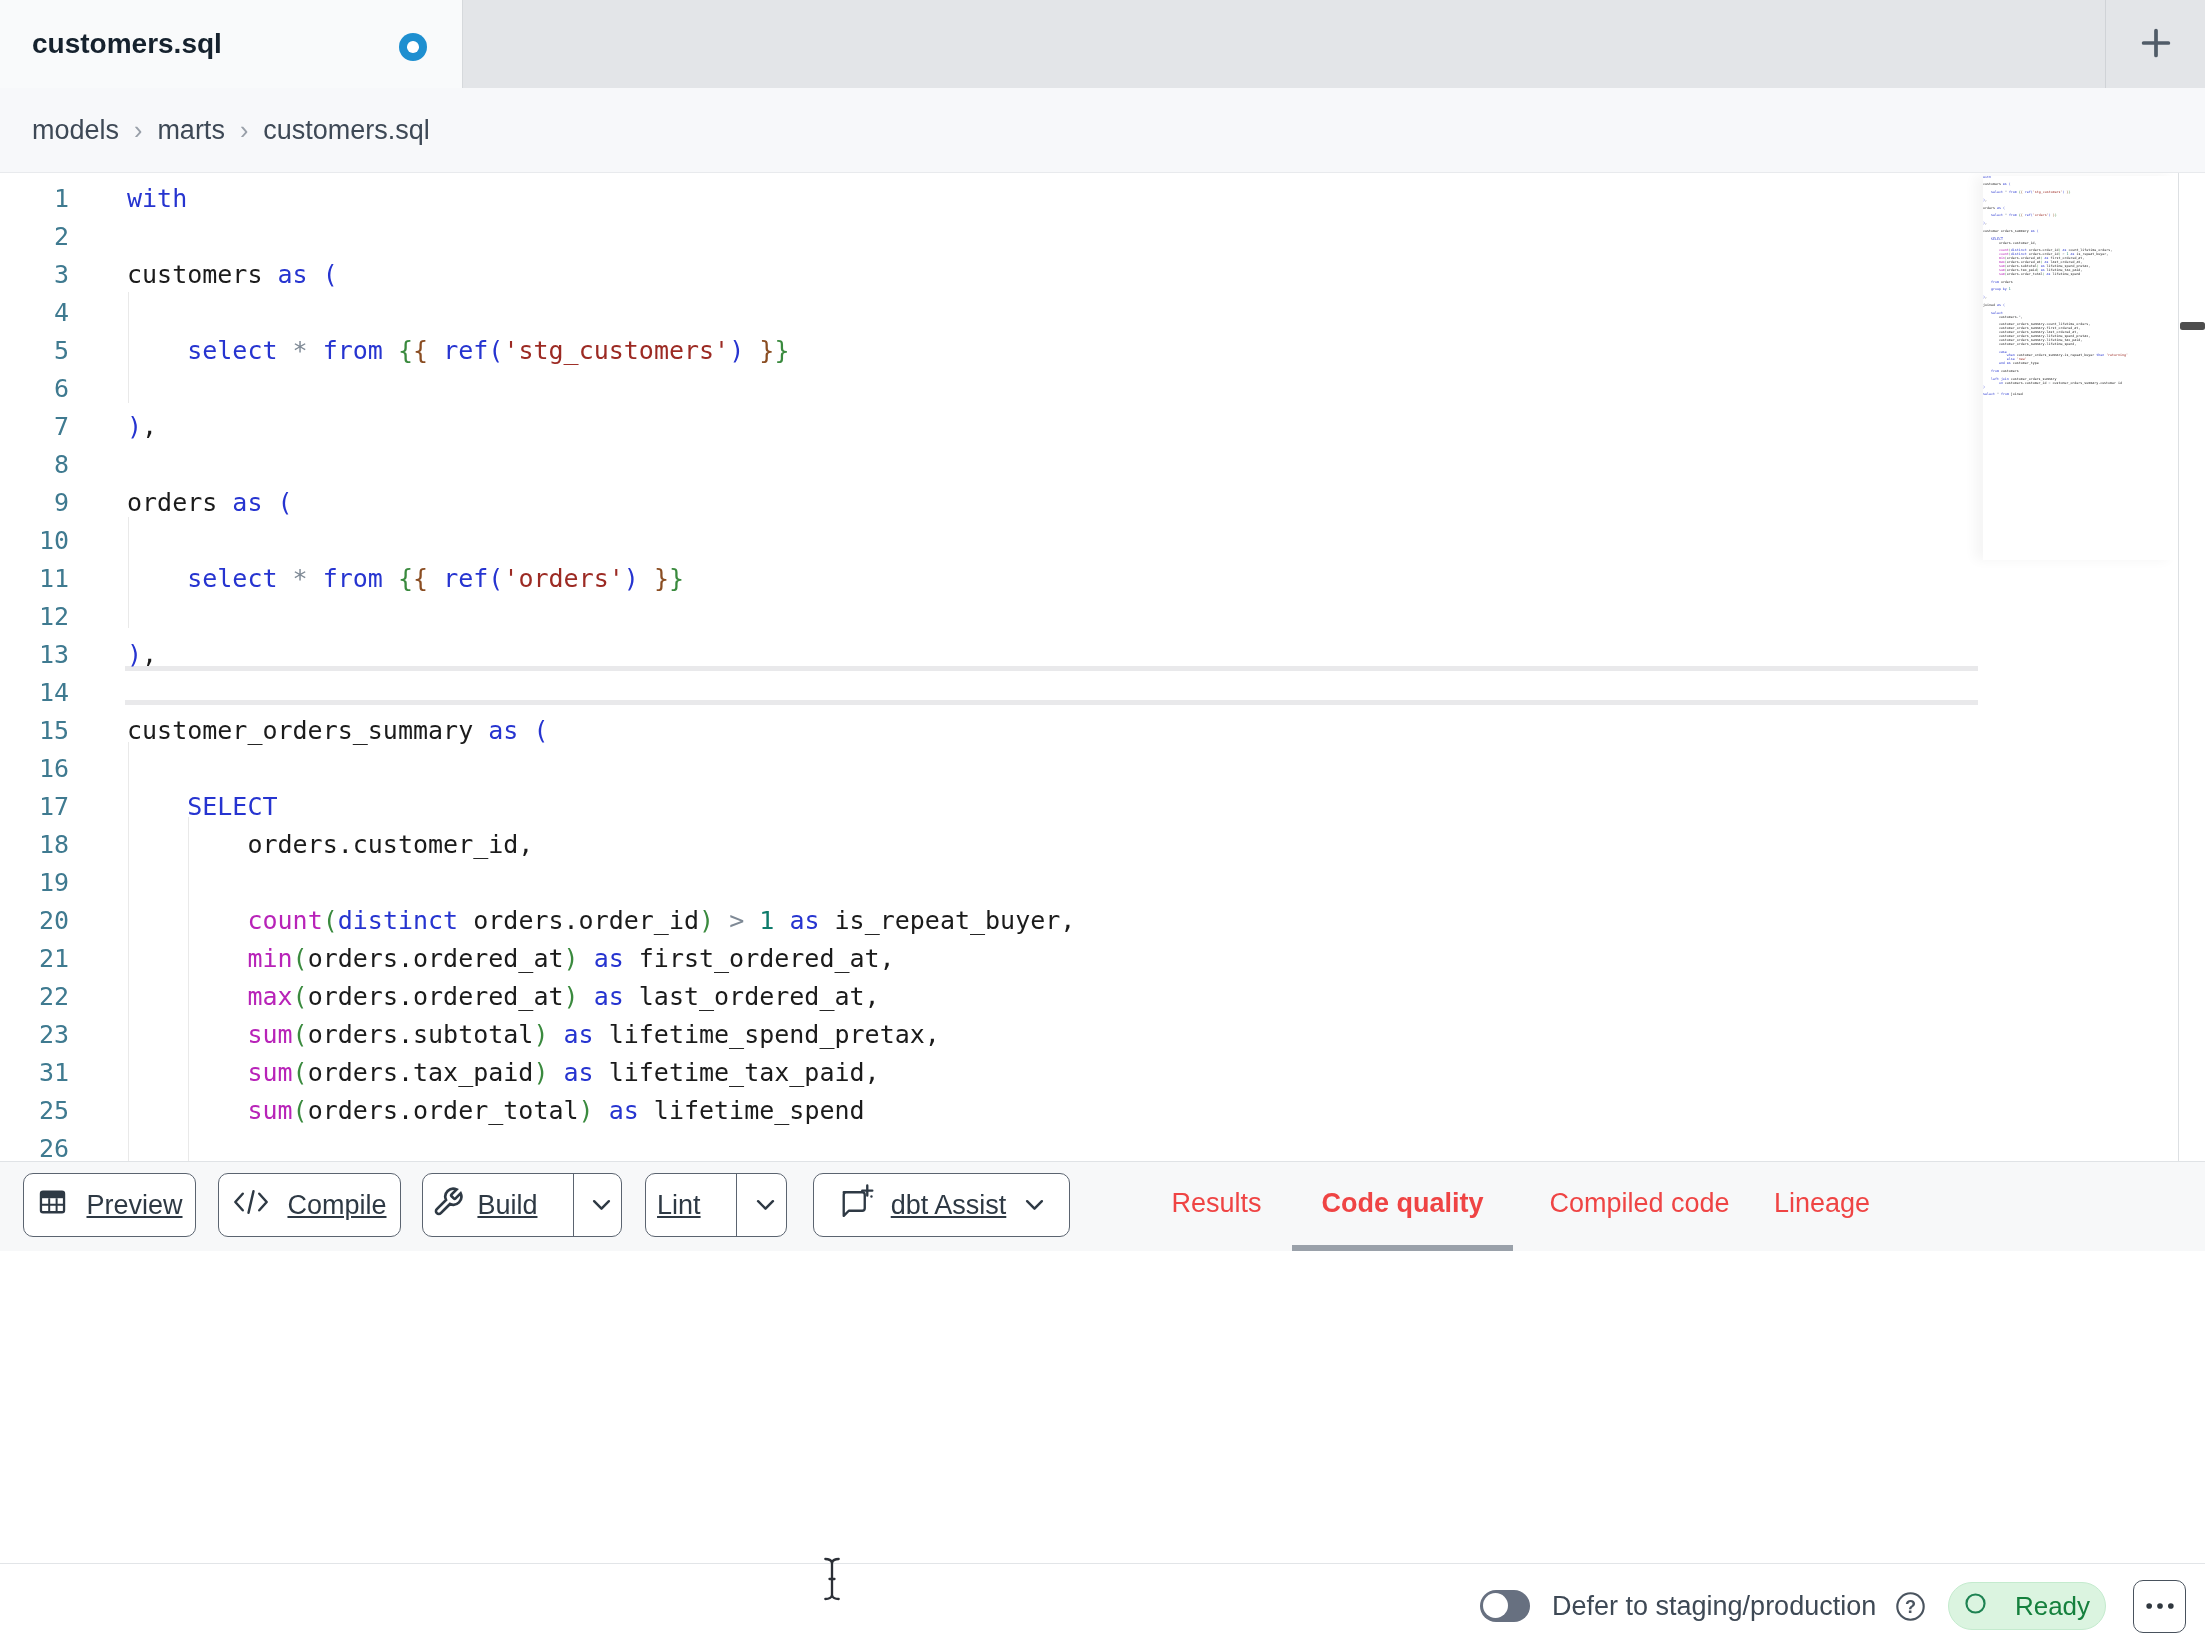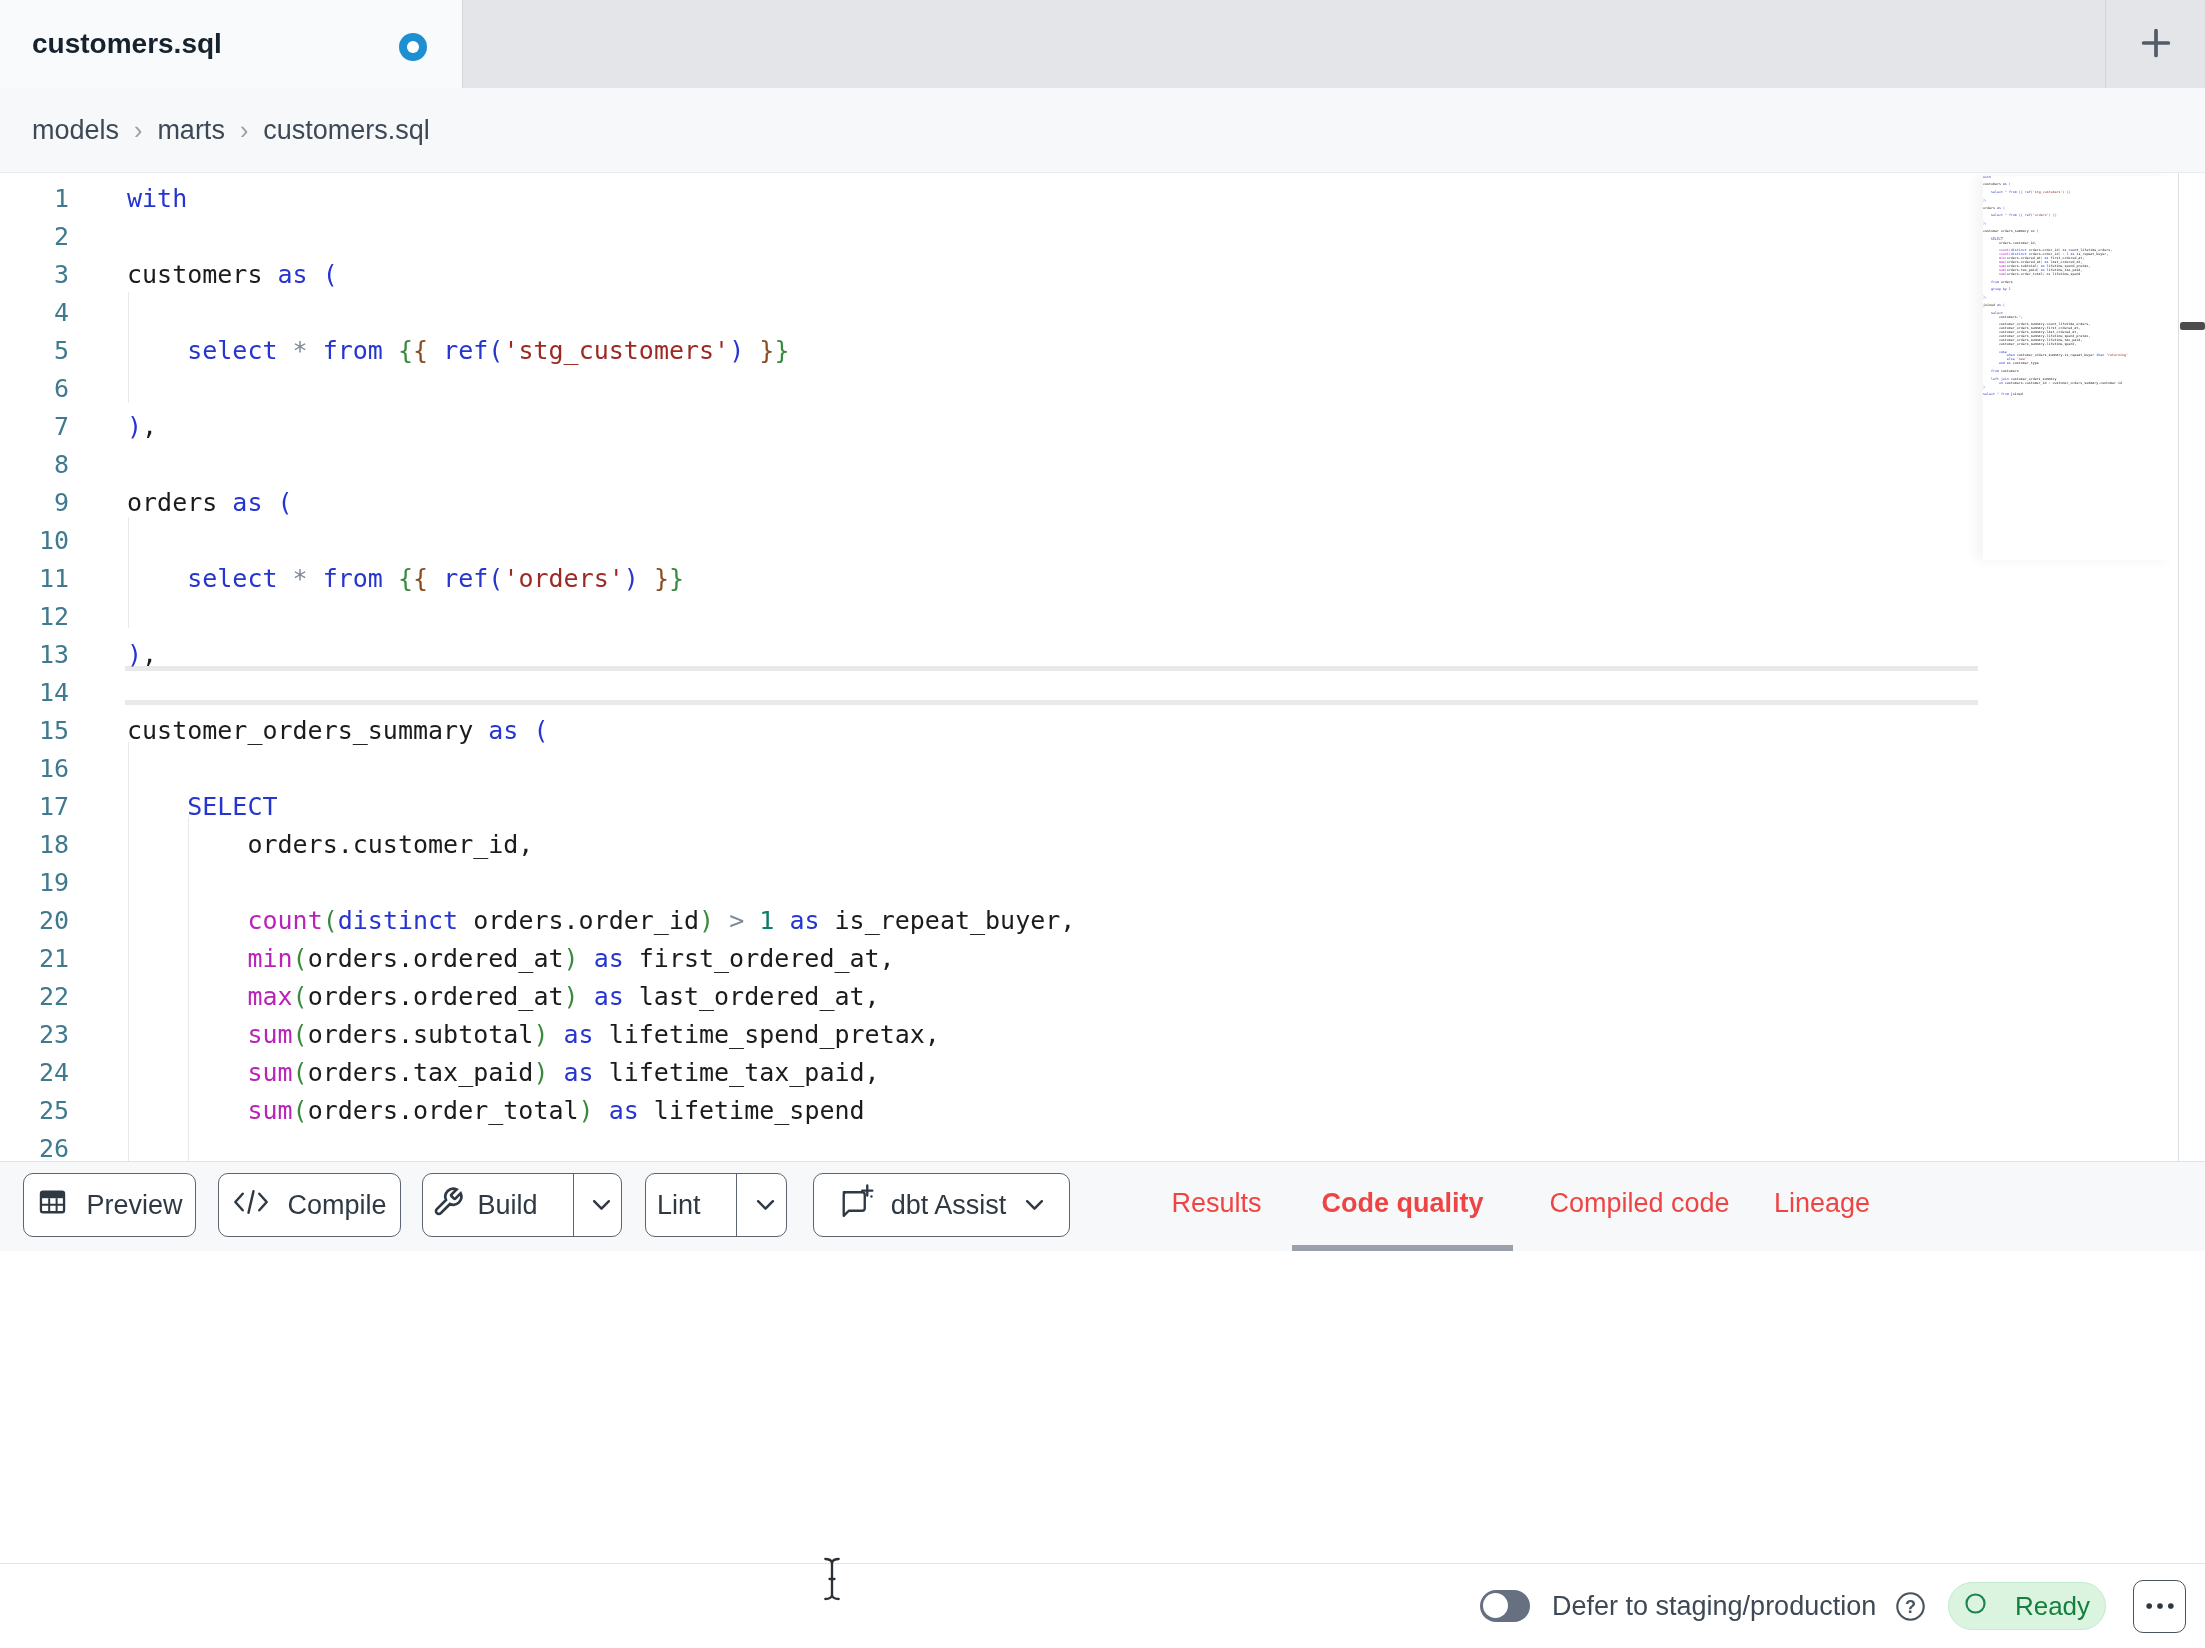--- a/index.html
+++ b/index.html
@@ -32,21 +32,21 @@
   .tk-kw{color:#2634d0} .tk-fn{color:#b823b8} .tk-str{color:#9c2a23} .tk-b1{color:#2634d0}
   .tk-b2{color:#3a8a3e} .tk-b3{color:#8a4d22} .tk-op{color:#7e8995} .tk-num{color:#0e7b6b} .tk-pl{color:#1b1b1b}
   .iguide { position:absolute; width:0.8px; background:#e9e9e9; z-index:0; }
   .minimap { position:absolute; left:1983px; top:2.5px; width:193px; height:384px; background:#fff; overflow:hidden; box-shadow:-8.3px 0 11.7px rgba(0,0,0,0.045); z-index:2; }
   .minimap .code-row { height:3.9px; font-size:3.3px; line-height:3.9px; }
   .scroll-track { position:absolute; left:2178px; top:0; width:0.8px; height:988px; background:#dde0e3; z-index:2; }
   .scroll-thumb { position:absolute; left:2180px; top:149px; width:25px; height:8.3px; background:#4d4d4d; border-radius:2.5px; z-index:3; }
 
   
   .toolbar { position:absolute; left:0; top:1161px; width:2205px; height:90px; background:#f7f8f9; border-top:0.8px solid #e0e3e6; }
-  .tbtn { position:absolute; top:11px; height:64px; background:#fff; border:1.7px solid #5b6470; border-radius:10px; display:flex; align-items:center; justify-content:center; gap:17px; font-size:27px; color:#2e3944; font-family:inherit; cursor:pointer; }
+  .tbtn { position:absolute; top:11px; height:64px; background:#fff; border:1.7px solid #5b6470; border-radius:10px; display:flex; align-items:center; justify-content:center; gap:17px; font-size:27px; color:#2e3944; font-family:inherit; cursor:pointer;text-decoration:underline; }
   .tbtn .seg { display:flex; align-items:center; justify-content:center; gap:13.3px; height:100%; padding:0 18.3px; }
   .tbtn .seg.chev { border-left:1.7px solid #5b6470; padding:0 16.7px; }
   .rtab { position:absolute; top:0; height:83px; display:flex; align-items:center; justify-content:center; font-size:27px; color:#ef4444; background:none; border:none; font-family:inherit; cursor:pointer; }
   .rtab.active { font-weight:700; }
   .tab-underline { position:absolute; left:1292px; top:83px; width:221px; height:6.7px; background:#9aa1aa; }
 
   
   .panel { position:absolute; left:0; top:1251px; width:2205px; height:313px; background:#fff; }
 
   
@@ -129,21 +129,21 @@
       <div class="gut-num">14</div>
       <div class="gut-num">15</div>
       <div class="gut-num">16</div>
       <div class="gut-num">17</div>
       <div class="gut-num">18</div>
       <div class="gut-num">19</div>
       <div class="gut-num">20</div>
       <div class="gut-num">21</div>
       <div class="gut-num">22</div>
       <div class="gut-num">23</div>
-      <div class="gut-num">24</div>
+      <div class="gut-num">31</div>
       <div class="gut-num">25</div>
       <div class="gut-num">26</div>
       <div class="gut-num">27</div>
     </div>
   <div class="codepane" id="code">
       <div class="code-row"><span class="tk-kw">with</span></div>
       <div class="code-row"></div>
       <div class="code-row"><span class="tk-pl">customers </span><span class="tk-kw">as</span><span class="tk-pl"> </span><span class="tk-b1">(</span></div>
       <div class="code-row"></div>
       <div class="code-row"><span class="tk-pl">    </span><span class="tk-kw">select</span><span class="tk-pl"> </span><span class="tk-op">*</span><span class="tk-pl"> </span><span class="tk-kw">from</span><span class="tk-pl"> </span><span class="tk-b2">{</span><span class="tk-b3">{</span><span class="tk-pl"> </span><span class="tk-kw">ref</span><span class="tk-b1">(</span><span class="tk-str">'stg_customers'</span><span class="tk-b1">)</span><span class="tk-pl"> </span><span class="tk-b3">}</span><span class="tk-b2">}</span></div>

